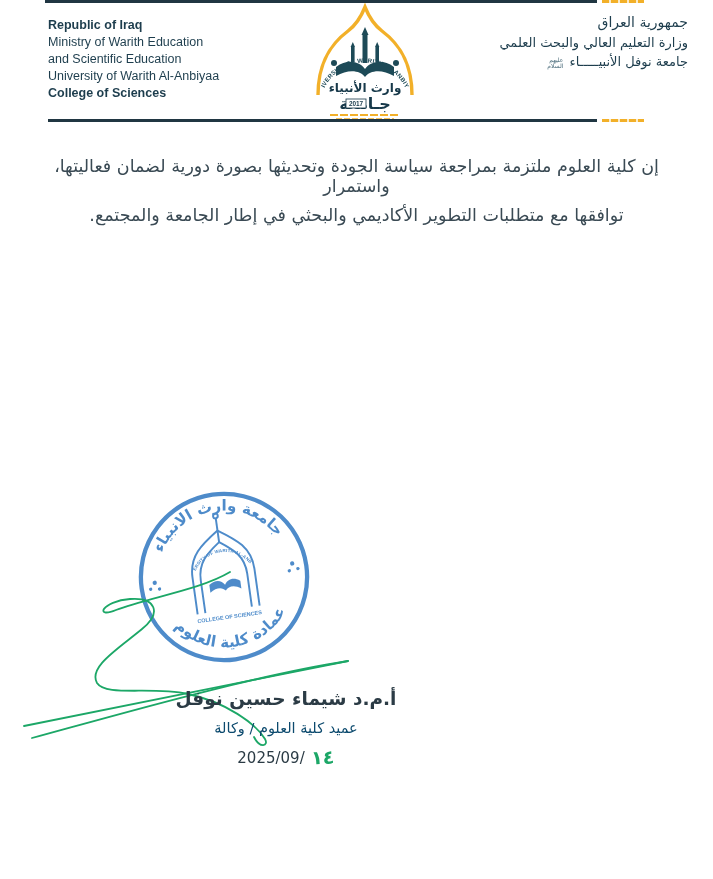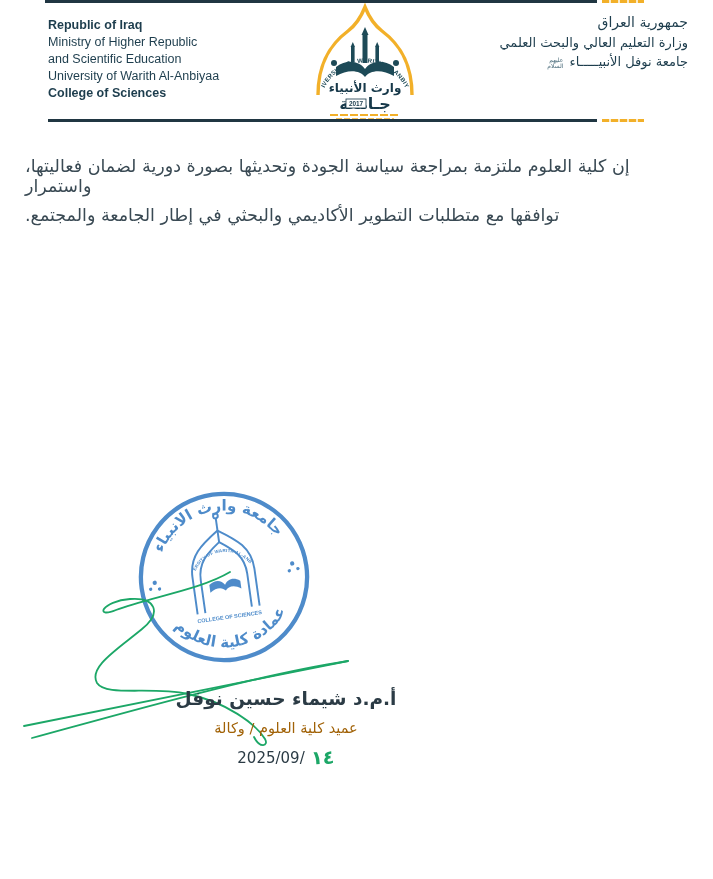--- a/index.html
+++ b/index.html
@@ -15,44 +15,44 @@
   .hdr-en{position:absolute;left:48px;top:17px;color:#1d3d4d;
     font-family:"Liberation Sans",sans-serif;font-size:12.5px;line-height:17px;}
   .hdr-en .b{font-weight:bold;}
   .hdr-ar{position:absolute;right:25px;top:13px;color:#1d3d4d;direction:rtl;
     text-align:right;font-size:13px;line-height:19.5px;}
   .hdr-ar .b{font-weight:normal;font-size:14px;}
   .honorific{font-size:6px;vertical-align:middle;display:inline-block;line-height:6px;
     max-width:14px;white-space:normal;text-align:center;color:#4a6b7a;margin-right:2px;}
   .logo{position:absolute;left:302px;top:3px;}
   
-  .body-line{position:absolute;left:25px;right:25px;direction:rtl;text-align:left;
+  .body-line{position:absolute;left:25px;right:25px;direction:rtl;text-align:center;
     color:#3a4a54;font-size:17.5px;letter-spacing:0;}
   
   .stamp{position:absolute;left:136px;top:489px;transform:rotate(-8deg);opacity:.92;}
   .sig-svg{position:absolute;left:0;top:0;pointer-events:none;}
   
   .signoff{position:absolute;left:140px;top:688px;width:292px;text-align:center;color:#2b3b45;}
   .signoff .name{font-size:18.5px;font-weight:bold;direction:rtl;text-align:center;}
-  .signoff .title{font-size:14.5px;margin-top:11px;direction:rtl;color:#a16207;}
+  .signoff .title{font-size:14.5px;margin-top:11px;direction:rtl;color:#0c4a6e;}
   .signoff .date{font-size:15px;margin-top:9px;direction:ltr;color:#2b3b45;}
   .signoff .date .hand{color:#1ca767;font-size:19px;font-weight:bold;display:inline-block;
     transform:rotate(-3deg) translateY(1px);margin-left:2px;}
 </style>
 </head>
 <body>
 
 <div class="page">
 
   <div class="rule-dark" style="left:45px;top:0;width:552px;"></div>
   <div class="rule-gold" style="left:602px;top:0;width:42px;"></div>
 
   <div class="hdr-en">
     <div class="b">Republic of Iraq</div>
-    <div>Ministry of Higher Republic</div>
+    <div>Ministry of Warith Education</div>
     <div>and Scientific Education</div>
     <div>University of Warith Al-Anbiyaa</div>
     <div class="b">College of Sciences</div>
   </div>
 
   <div class="hdr-ar">
     <div class="b">جمهورية العراق</div>
     <div>وزارة التعليم العالي والبحث العلمي</div>
     <div><span>جامعة نوفل الأنبيـــــاء</span>
       <span class="honorific">عليهم السلام</span>

